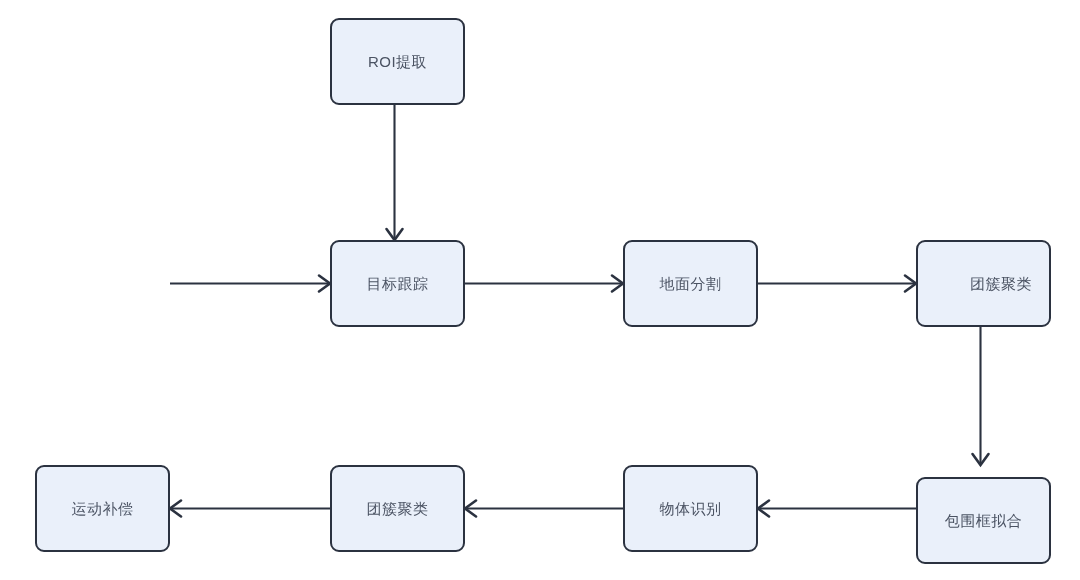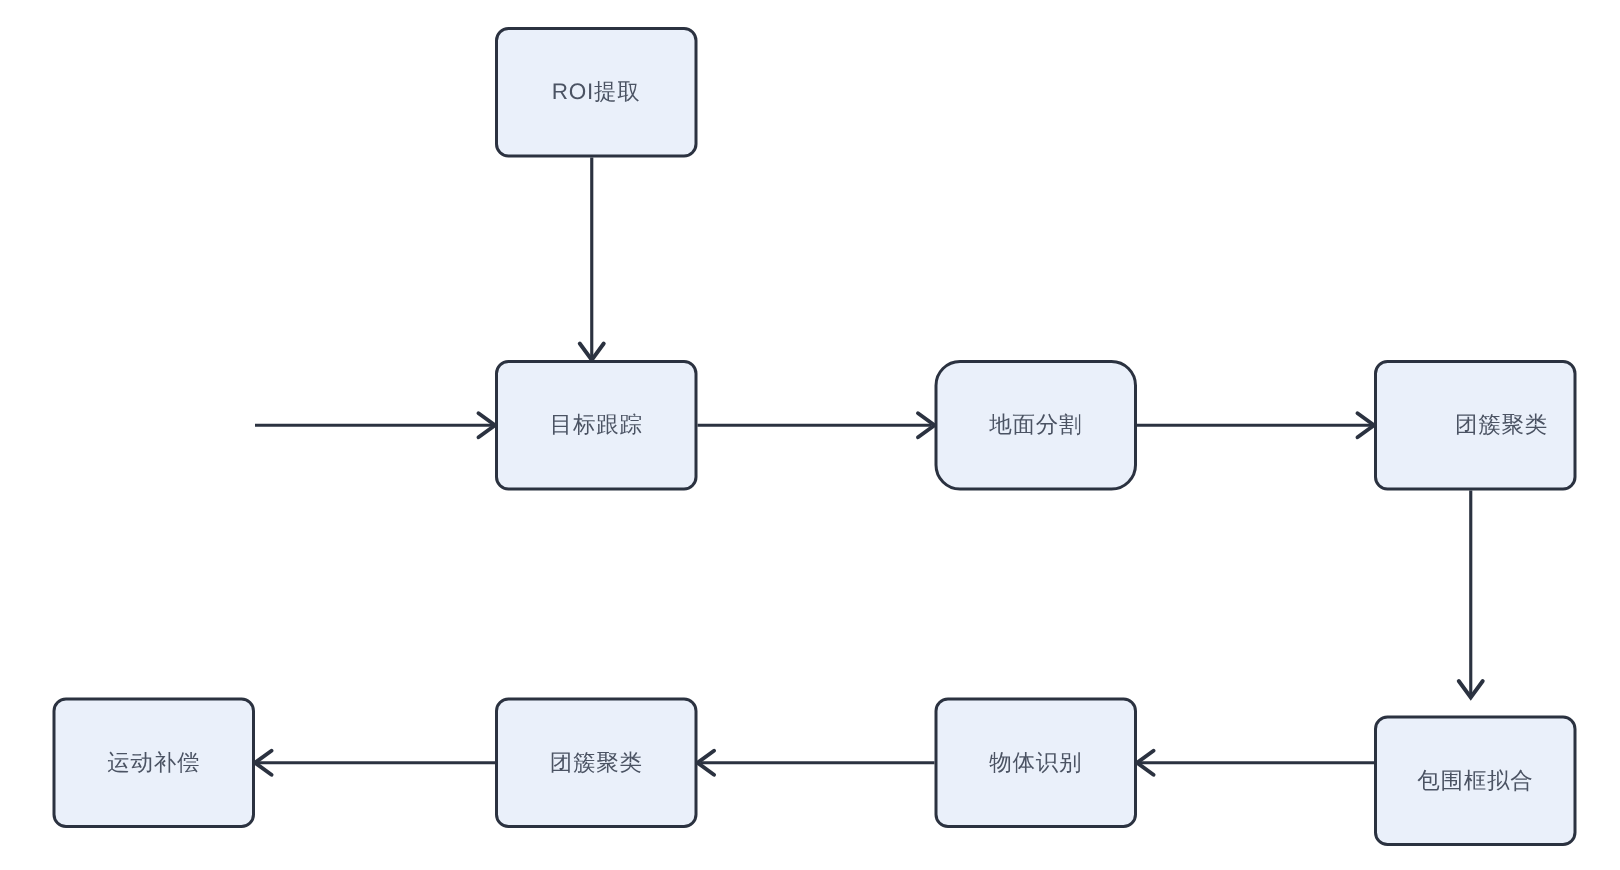--- a/index.html
+++ b/index.html
@@ -90,21 +90,21 @@
 
   <div class="node" style="left:330px; top:18px;">
     <span class="node-label">ROI提取</span>
   </div>
 
 
   <div class="node" style="left:330px; top:240px;">
     <span class="node-label">目标跟踪</span>
   </div>
 
-  <div class="node" style="left:623px; top:240px;border-radius:17px;">
+  <div class="node" style="left:623px; top:240px;">
     <span class="node-label">地面分割</span>
   </div>
 
   <div class="node" style="left:916px; top:240px;padding-left:35px;">
     <span class="node-label">团簇聚类</span>
   </div>
 
   <div class="node" style="left:35px; top:465px;">
     <span class="node-label">运动补偿</span>
   </div>

